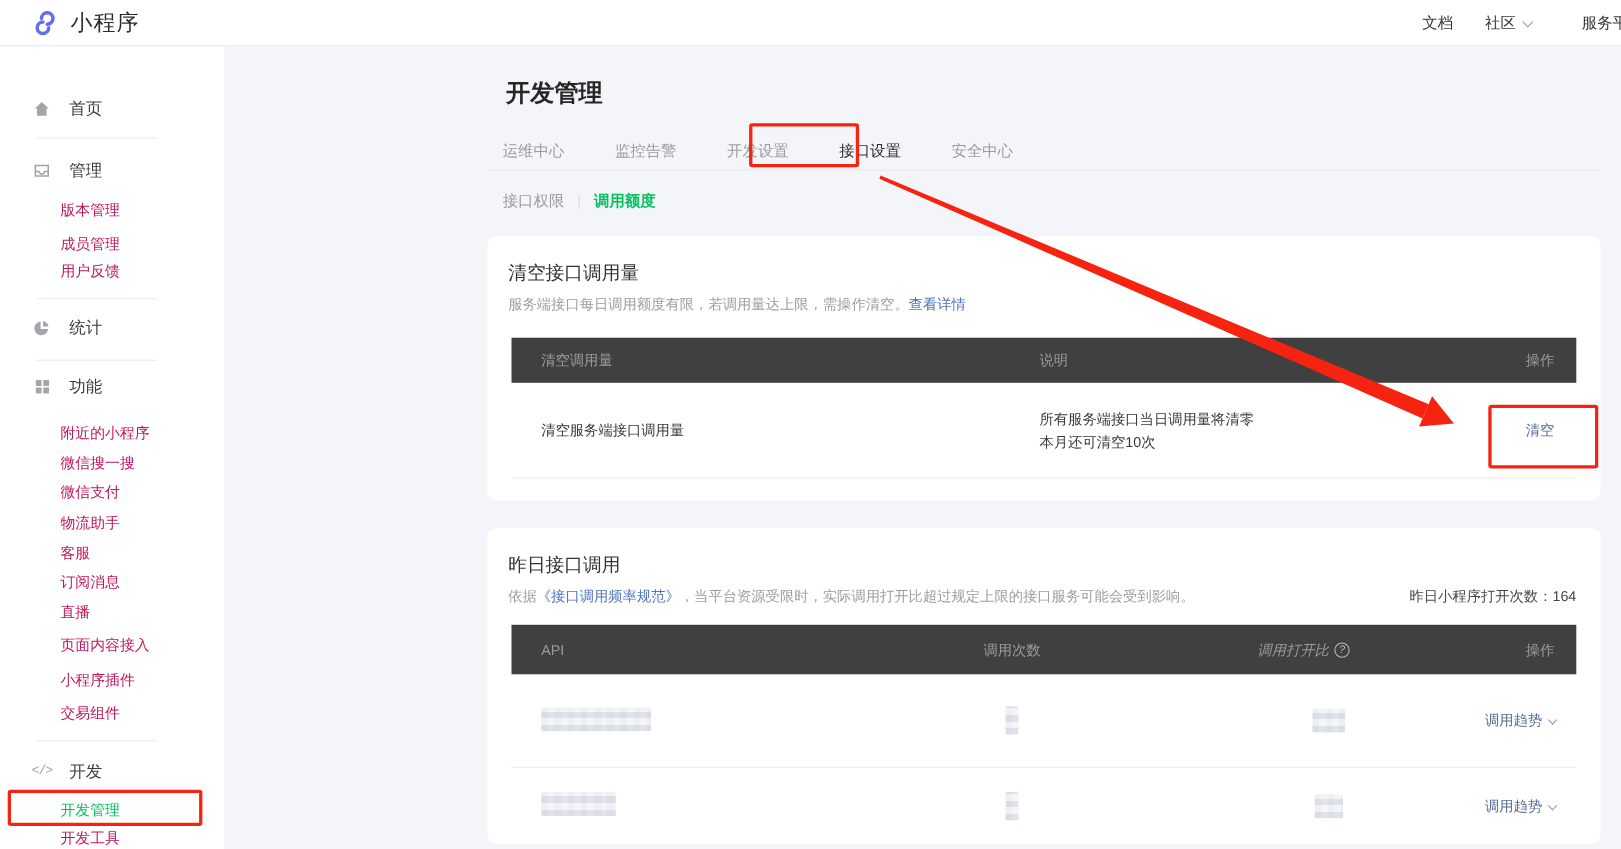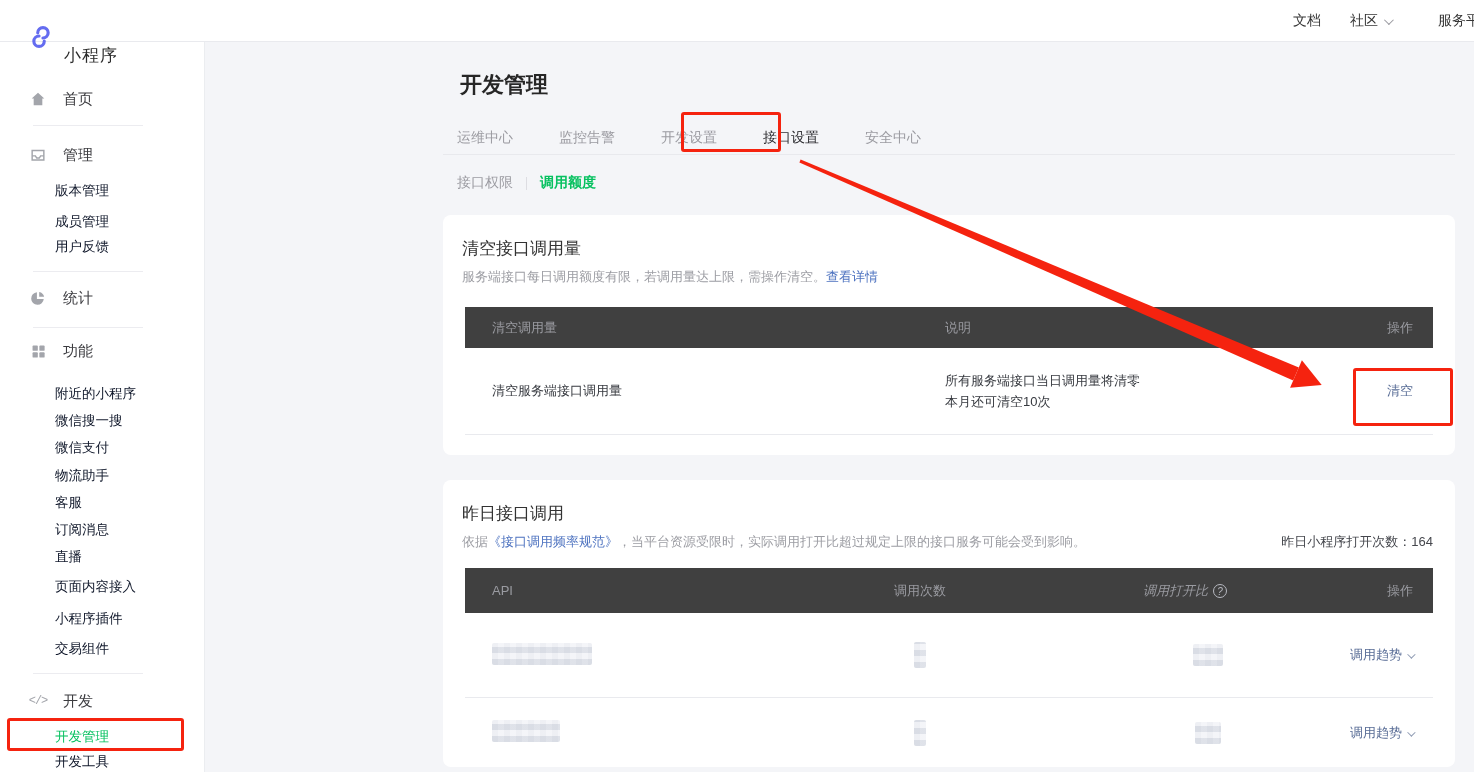--- a/index.html
+++ b/index.html
@@ -3,30 +3,30 @@
 <meta charset="utf-8">
 <style>
   * { margin:0; padding:0; box-sizing:border-box; }
   html,body { width:1474px; height:772px; overflow:hidden; }
   body { font-family:"Liberation Sans","DejaVu Sans",sans-serif; background:#f4f5f8; color:#353535; }
   #canvas { position:relative; width:1474px; height:772px; }
 
   
   .top-header { position:absolute; left:0; top:0; width:1474px; height:42px; background:#fff; border-bottom:1px solid #e9eaee; z-index:5; }
   .brand { position:absolute; left:28px; top:7px; display:flex; align-items:center; gap:10px; }
-  .brand-label { font-size:17px; color:#2b2b2b; letter-spacing:1px;margin-top:37px; }
+  .brand-label { font-size:20px; color:#2b2b2b; letter-spacing:1px; }
   .top-nav-item { position:absolute; top:12px; font-size:14px; color:#353535; cursor:pointer; white-space:nowrap; }
   .chev { display:inline-block; width:7px; height:7px; border-right:1.4px solid #9a9aa0; border-bottom:1.4px solid #9a9aa0; transform:rotate(45deg) translateY(-2px); margin-left:6px; vertical-align:middle; }
 
   
   .sidebar { position:absolute; left:0; top:42px; width:205px; height:730px; background:#fff; border-right:1px solid #ebedf0; z-index:2;text-align:center; }
   .side-item { position:absolute; left:28px; display:flex; align-items:center; gap:15px; height:22px; cursor:pointer; }
   .side-item .sicon { color:#a3a5ab; width:20px; height:20px; display:flex; align-items:center; justify-content:center; }
   .side-item .slabel { font-size:15px; color:#3c3c40; }
-  .side-sub { position:absolute; left:55px; height:18px; font-size:13.5px; color:#0f172a; cursor:pointer; white-space:nowrap; }
+  .side-sub { position:absolute; left:55px; height:18px; font-size:13.5px; color:#be185d; cursor:pointer; white-space:nowrap; }
   .side-sub.active { color:#07c160; }
   .side-div { position:absolute; left:33px; width:110px; height:1px; background:#ececf0; }
   .code-icon { font-family:"Liberation Mono","DejaVu Sans Mono",monospace; font-size:12px; color:#a3a5ab; letter-spacing:-1px; }
 
   
   .page-title { position:absolute; left:460px; top:70px; font-size:22px; color:#262626; z-index:1; }
   .tabs { position:absolute; left:457px; top:129px; display:flex; gap:46px; z-index:1; }
   .tab { font-size:14px; color:#9b9ba1; cursor:pointer; }
   .tab.active { color:#2f2f33; }
   .tab-underline { position:absolute; left:443px; top:154px; width:1012px; height:1px; background:#e8e9ed; }

